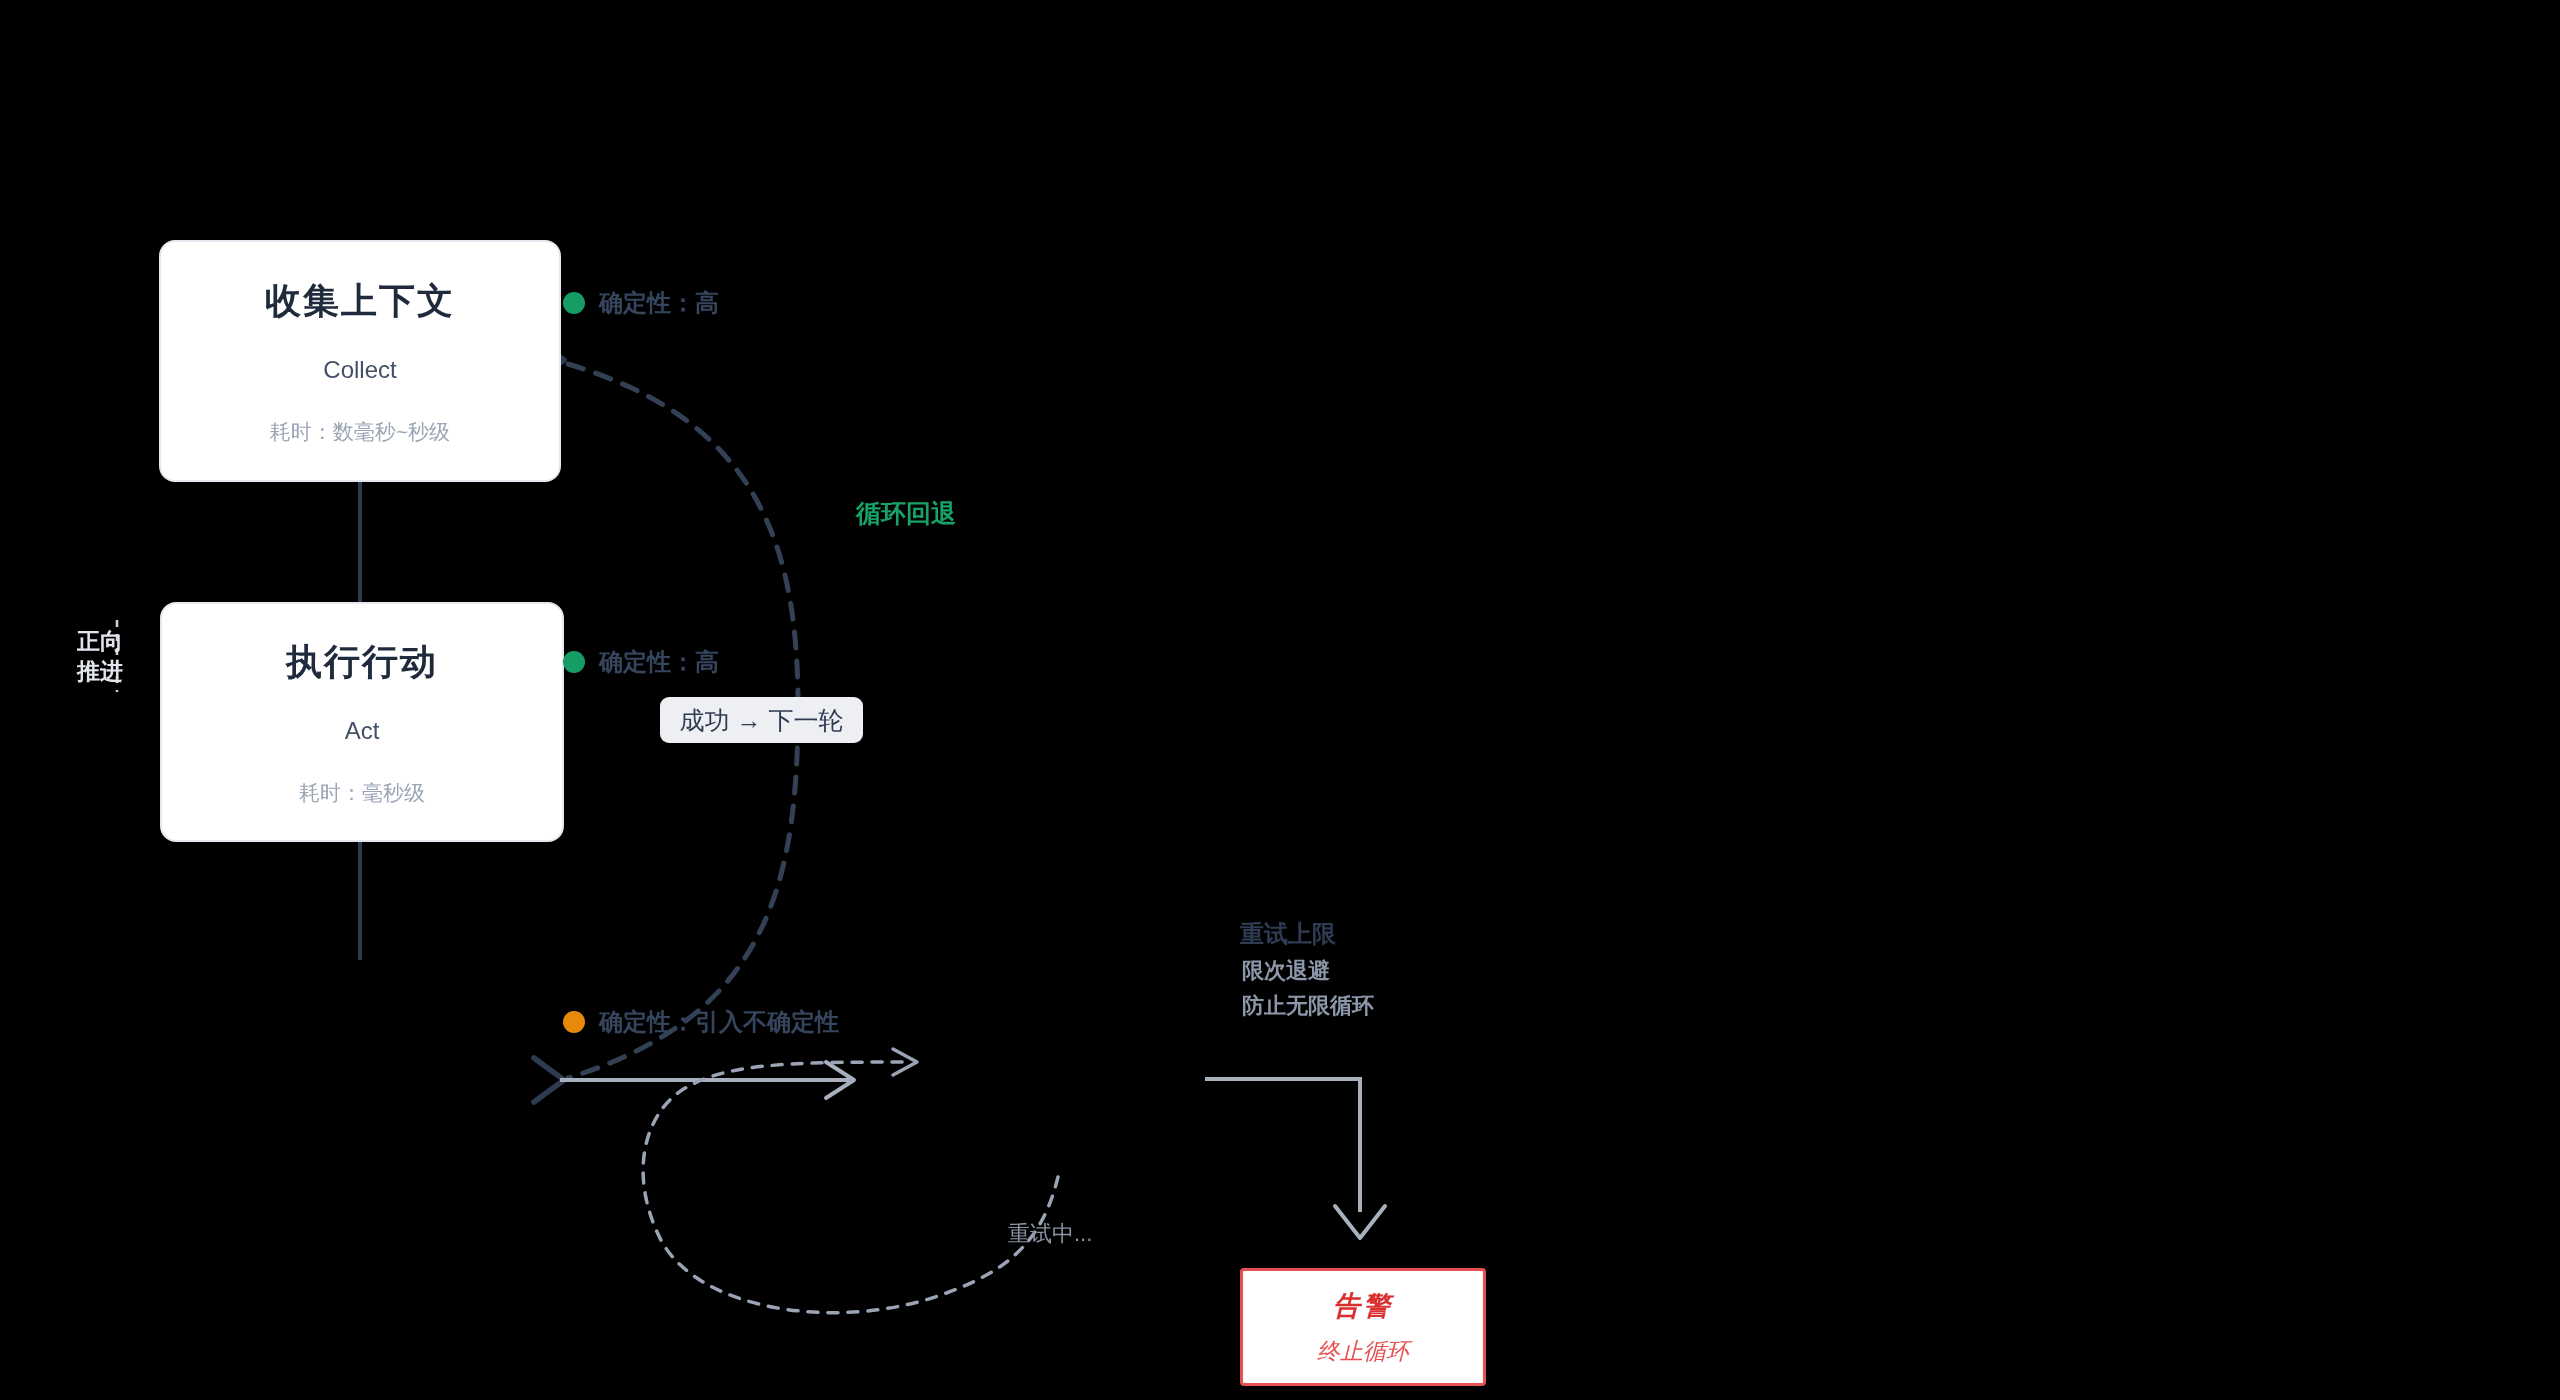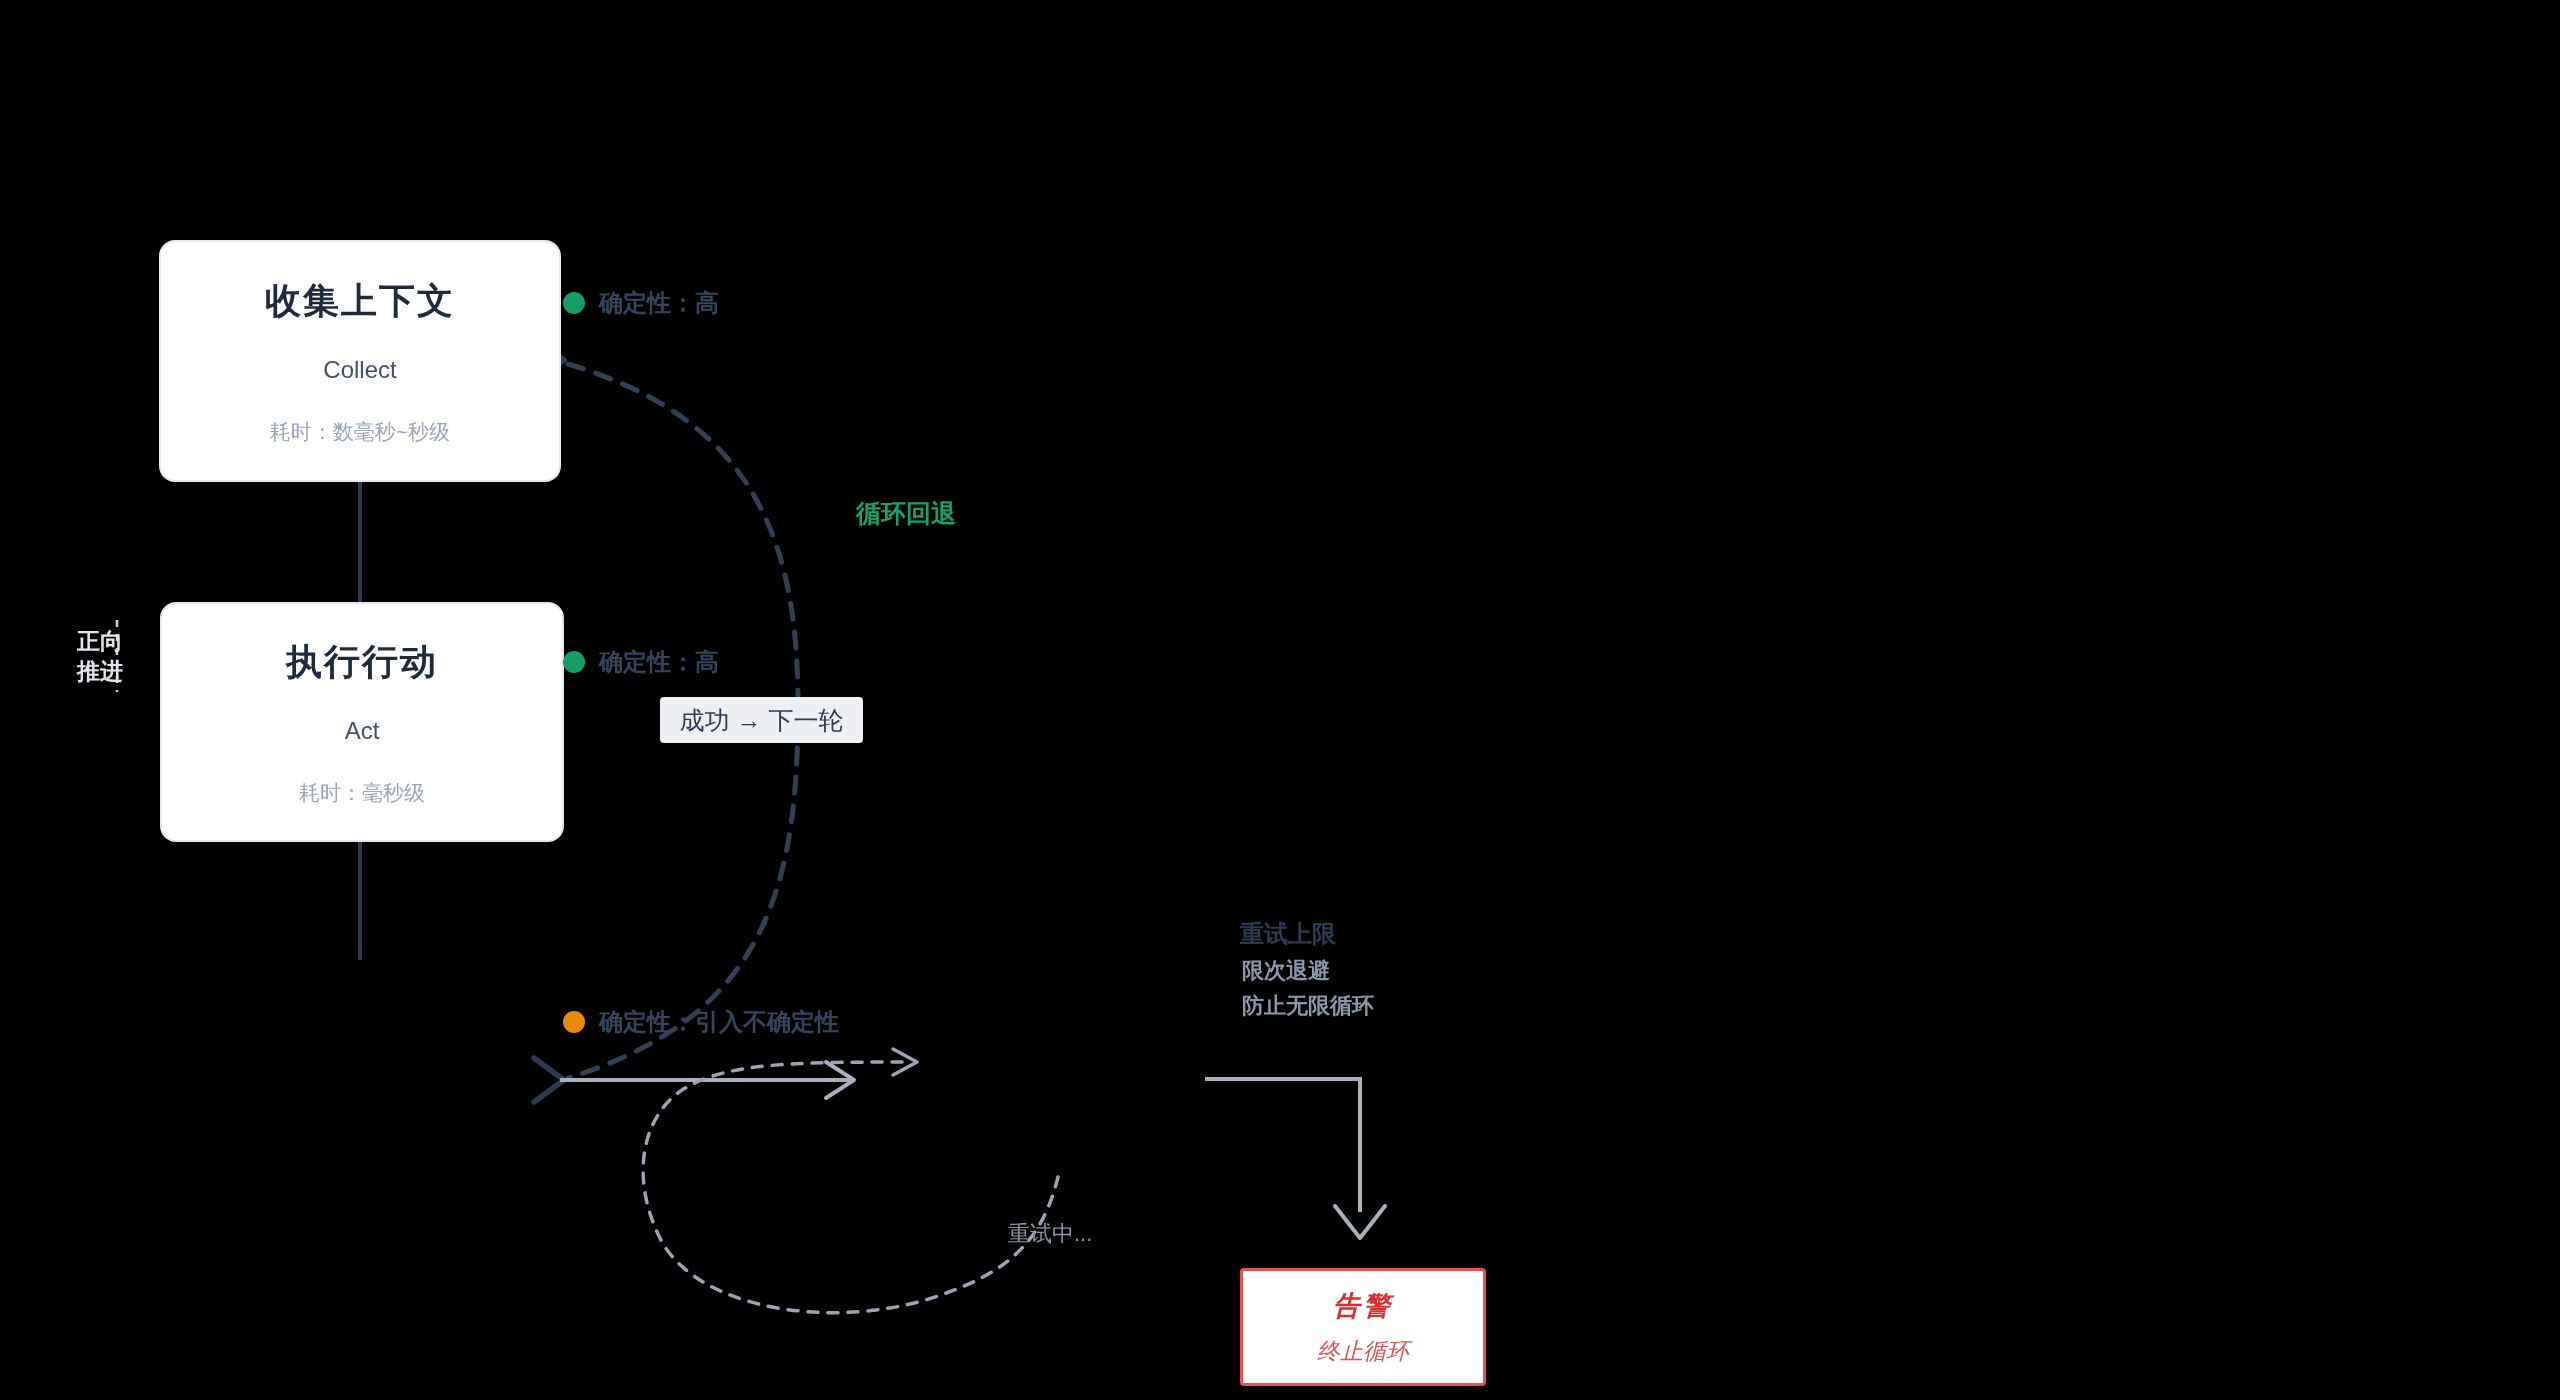--- a/index.html
+++ b/index.html
@@ -53,21 +53,21 @@
   .certainty-3{left:563px;top:1008px;}
 
   .loop-back-label{
     position:absolute;left:840px;top:497px;
     font-size:25px;font-weight:bold;color:var(--accent_green_text,#17a368);
     white-space:nowrap;
     margin-left:16px;
   }
   .success-label{
     position:absolute;left:660px;top:697px;width:203px;height:46px;
-    background:#edeff3;border-radius:4px;
+    background:#edeff3;border-radius:9px;
     display:flex;align-items:center;justify-content:center;
     font-size:25px;color:#2e3b52;white-space:nowrap;
   }
   .forward-label{
     position:absolute;left:70px;top:626px;width:60px;
     text-align:center;font-size:23px;font-weight:bold;color:#e2e6ec;
     line-height:30px;
   }
   .retry-limit-label{
     position:absolute;left:1240px;top:918px;

